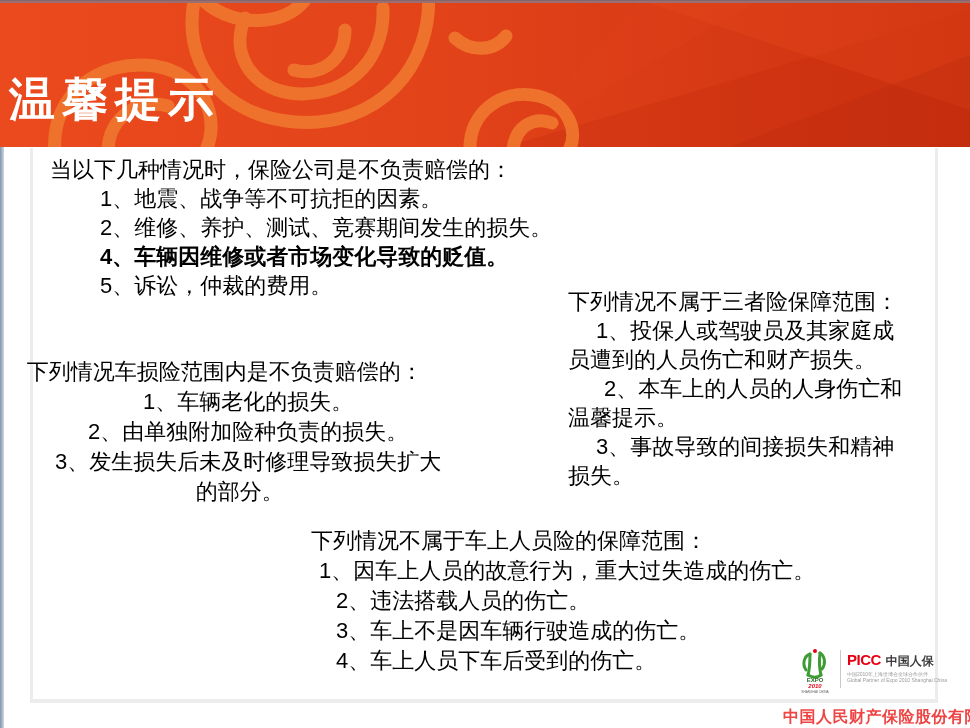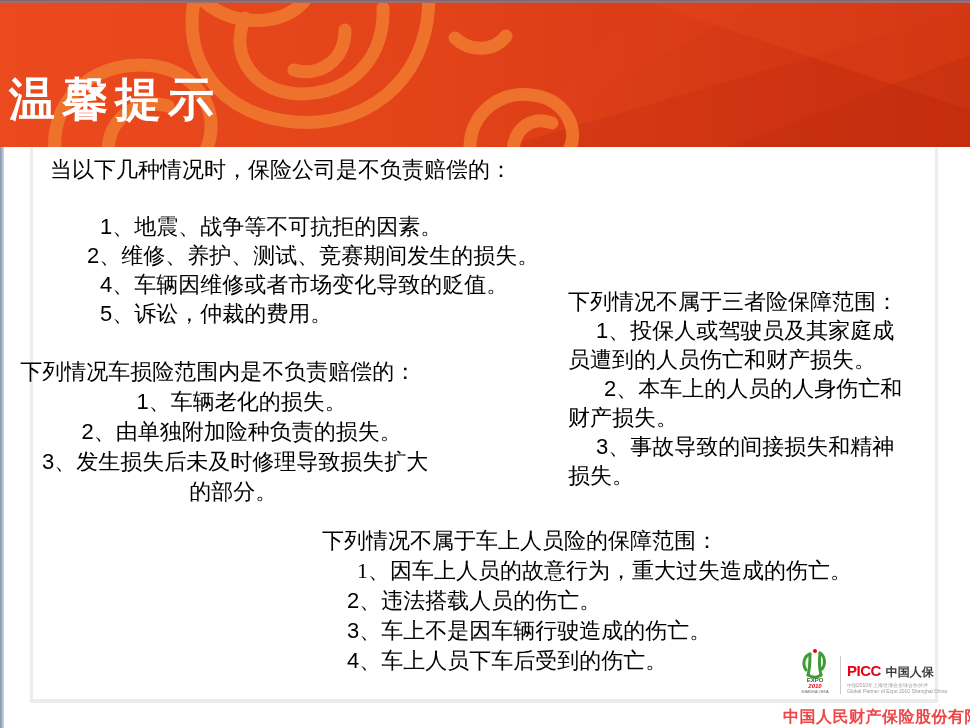--- a/index.html
+++ b/index.html
@@ -18,25 +18,25 @@
   .content-frame { position:absolute; left:30px; top:148px; width:908px; height:555px;
                    border-left:3px solid #ececec; border-right:3px solid #ececec;
                    border-bottom:4px solid #ececec; background:transparent; }
 
   
   .tblock { position:absolute; color:#000000; }
   .tline  { font-size:22px; white-space:nowrap; }
   .b0 { left:38px;  top:155px; }  .b0 .tline { line-height:29px; }
   .b1 { left:8px;   top:357px;text-align:center; }  .b1 .tline { line-height:30px; }
   .b2 { left:568px; top:287px; }  .b2 .tline { line-height:29px; }
-  .b3 { left:322px; top:526px; }  .b3 .tline { line-height:30px; }
+  .b3 { left:311px; top:526px; }  .b3 .tline { line-height:30px; }
 
   
   .footer-logo { position:absolute; left:783px; top:648px; width:175px; }
-  .logo-row { display:flex; align-items:flex-end; margin-left:12px; }
+  .logo-row { display:flex; align-items:flex-start; margin-left:12px; }
   .expo-logo { width:40px; height:46px; flex:0 0 auto; }
   .logo-divider { width:1px; height:38px; background:#c9c9c9; margin:2px 6px 0 5px; }
   .picc-col { padding-top:4px; }
   .picc-row { display:flex; align-items:baseline; }
   .picc-abbr { font-size:15px; font-weight:bold; color:#e60012; letter-spacing:-0.5px; line-height:1; }
   .picc-cn  { font-size:12px; font-weight:bold; color:#3a3a3a; margin-left:5px; line-height:1; }
   .partner-cn { font-size:5px; color:#9a9a9a; margin-top:4px; white-space:nowrap; line-height:6px; }
   .partner-en { font-size:5px; color:#9a9a9a; white-space:nowrap; line-height:6px; }
   .company { font-size:16px; font-weight:bold; color:#ef4444; margin-top:13px;
              white-space:nowrap; letter-spacing:0.5px; }
@@ -79,44 +79,44 @@
       <rect width="970" height="1" fill="#86656f"></rect>
     </svg>
     <h1 class="title">温馨提示</h1>
   </div>
 
   <div class="left-strip"></div>
   <div class="content-frame"></div>
 
   <div class="tblock b0">
       <div class="tline" style="margin-left: 12px;">当以下几种情况时，保险公司是不负责赔偿的：</div>
-      <div class="tline" style="margin-left: 62px; margin-top: 28px;">1、地震、战争等不可抗拒的因素。</div>
-      <div class="tline" style="margin-left: 49px;">2、维修、养护、测试、竞赛期间发生的损失。</div>
-      <div class="tline" style="margin-left: 62px;">4、车辆因维修或者市场变化导致的贬值。</div>
+      <div class="tline" style="margin-left: 62px;">1、地震、战争等不可抗拒的因素。</div>
+      <div class="tline" style="margin-left: 62px;">2、维修、养护、测试、竞赛期间发生的损失。</div>
+      <div class="tline" style="margin-left: 62px; font-weight: bold;">4、车辆因维修或者市场变化导致的贬值。</div>
       <div class="tline" style="margin-left: 62px;">5、诉讼，仲裁的费用。</div>
     </div>
   <div class="tblock b1">
       <div class="tline" style="margin-left: 0px;">下列情况车损险范围内是不负责赔偿的：</div>
       <div class="tline" style="margin-left: 47px;">1、车辆老化的损失。</div>
       <div class="tline" style="margin-left: 47px;">2、由单独附加险种负责的损失。</div>
-      <div class="tline" style="margin-left: 34px;">3、发生损失后未及时修理导致损失扩大</div>
+      <div class="tline" style="margin-left: 47px;">3、发生损失后未及时修理导致损失扩大</div>
       <div class="tline" style="margin-left: 30px;">的部分。</div>
     </div>
   <div class="tblock b2">
       <div class="tline" style="margin-left: 0px;">下列情况不属于三者险保障范围：</div>
       <div class="tline" style="margin-left: 28px;">1、投保人或驾驶员及其家庭成</div>
       <div class="tline" style="margin-left: 0px;">员遭到的人员伤亡和财产损失。</div>
       <div class="tline" style="margin-left: 36px;">2、本车上的人员的人身伤亡和</div>
-      <div class="tline" style="margin-left: 0px;">财产损失。</div>
+      <div class="tline" style="margin-left: 0px;">温馨提示。</div>
       <div class="tline" style="margin-left: 28px;">3、事故导致的间接损失和精神</div>
       <div class="tline" style="margin-left: 0px;">损失。</div>
     </div>
   <div class="tblock b3">
       <div class="tline" style="margin-left: 0px;">下列情况不属于车上人员险的保障范围：</div>
-      <div class="tline" style="margin-left: 35px; font-family: Liberation Serif, serif;">1、因车上人员的故意行为，重大过失造成的伤亡。</div>
+      <div class="tline" style="margin-left: 8px;">1、因车上人员的故意行为，重大过失造成的伤亡。</div>
       <div class="tline" style="margin-left: 25px;">2、违法搭载人员的伤亡。</div>
       <div class="tline" style="margin-left: 25px;">3、车上不是因车辆行驶造成的伤亡。</div>
       <div class="tline" style="margin-left: 25px;">4、车上人员下车后受到的伤亡。</div>
     </div>
 
   <div class="footer-logo">
     <div class="logo-row">
       <svg class="expo-logo" viewBox="0 0 40 46" xmlns="http://www.w3.org/2000/svg">
         <g stroke="#3f9c35" stroke-width="3" fill="none" stroke-linecap="round">
           <path d="M11,22 C7,16 9,8 15,6"></path>

